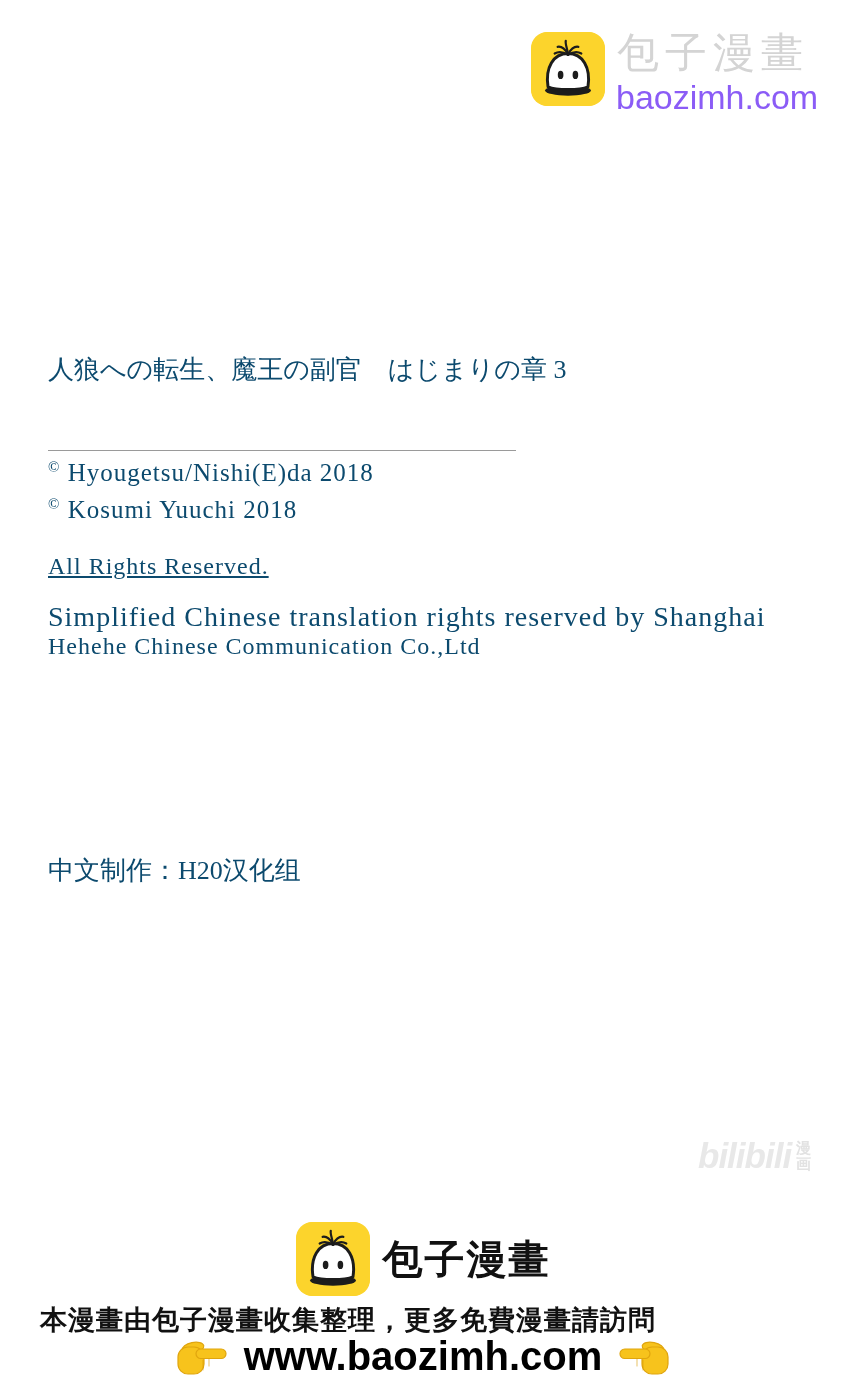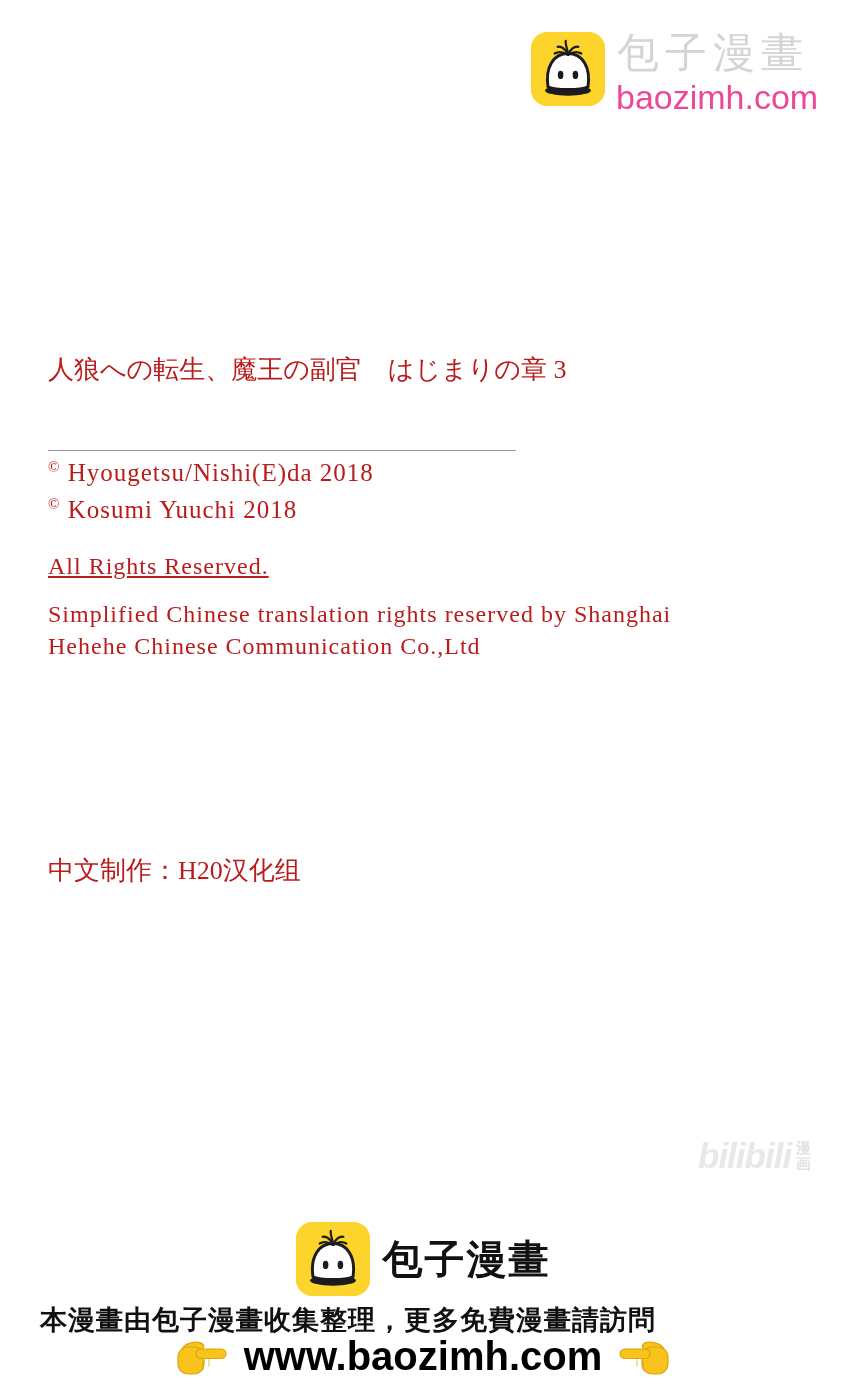--- a/index.html
+++ b/index.html
@@ -25,38 +25,38 @@
   .brand-top-cn {
     left: 617px; top: 30px;
     font-size: 42px; line-height: 46px;
     letter-spacing: 6px;
     color: #d4d4d4;
     white-space: nowrap;
   }
   .brand-top-domain {
     left: 616px; top: 78px;
     font-size: 34px; line-height: 38px;
-    color: #ec4899;
+    color: #8b5cf6;
     white-space: nowrap;
   }
 
   
   .serif {
     font-family: "Liberation Serif", "DejaVu Serif", serif;
-    color: #b91c1c;
+    color: #0c4a6e;
     white-space: nowrap;
   }
   .title-jp { left: 48px; top: 352px; font-size: 26px; }
   .title-cn { left: 48px; top: 390px; font-size: 26px; }
   .divider  { left: 48px; top: 450px; width: 468px; height: 1px; background: #9a9a9a; }
   .copy1    { left: 48px; top: 459px; font-size: 25px; letter-spacing: 1px; }
   .copy2    { left: 48px; top: 496px; font-size: 25px; letter-spacing: 1px; }
   .csym     { font-size: 15px; vertical-align: 9px; }
   .rights1  { left: 48px; top: 553px; font-size: 24px; letter-spacing: 1px; text-decoration: underline; }
-  .rights2  { left: 48px; top: 601px; font-size: 24px; letter-spacing: 1px; }
+  .rights2  { left: 48px; top: 601px; font-size: 28px; letter-spacing: 1px; }
   .rights3  { left: 48px; top: 633px; font-size: 24px; letter-spacing: 1px; }
   .translator { left: 48px; top: 853px; font-size: 26px; }
 
   
   .bili-mark {
     left: 698px; top: 1136px;
     display: flex; align-items: center; gap: 5px;
   }
   .bili-word {
     font-size: 35px; font-weight: 700; font-style: italic;

